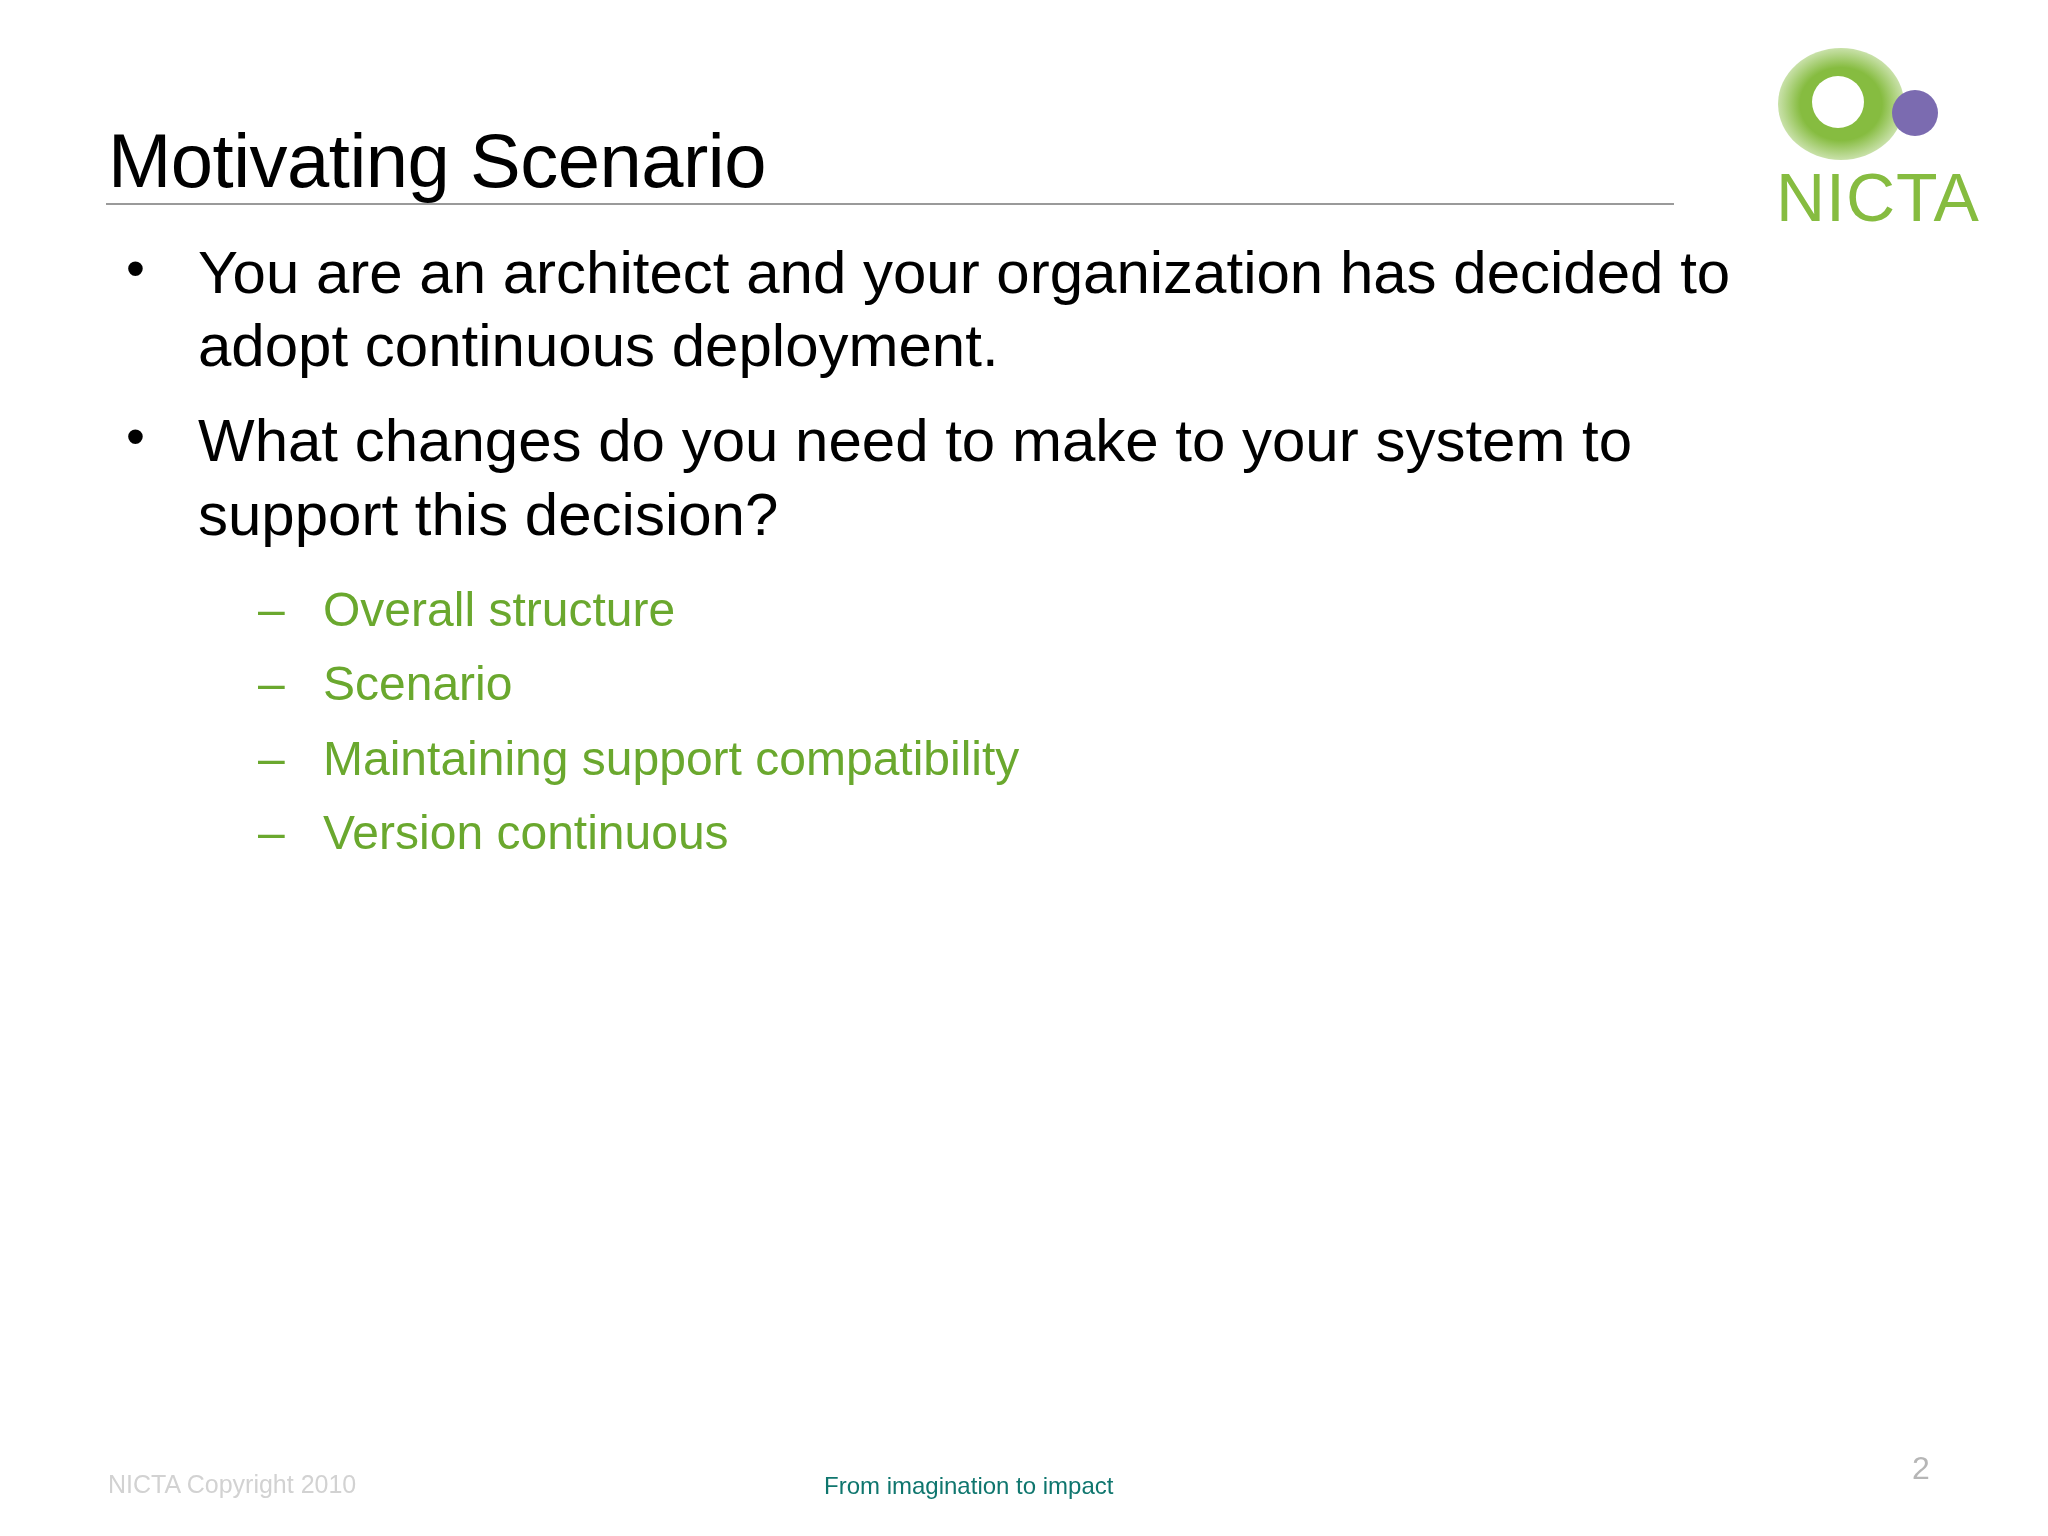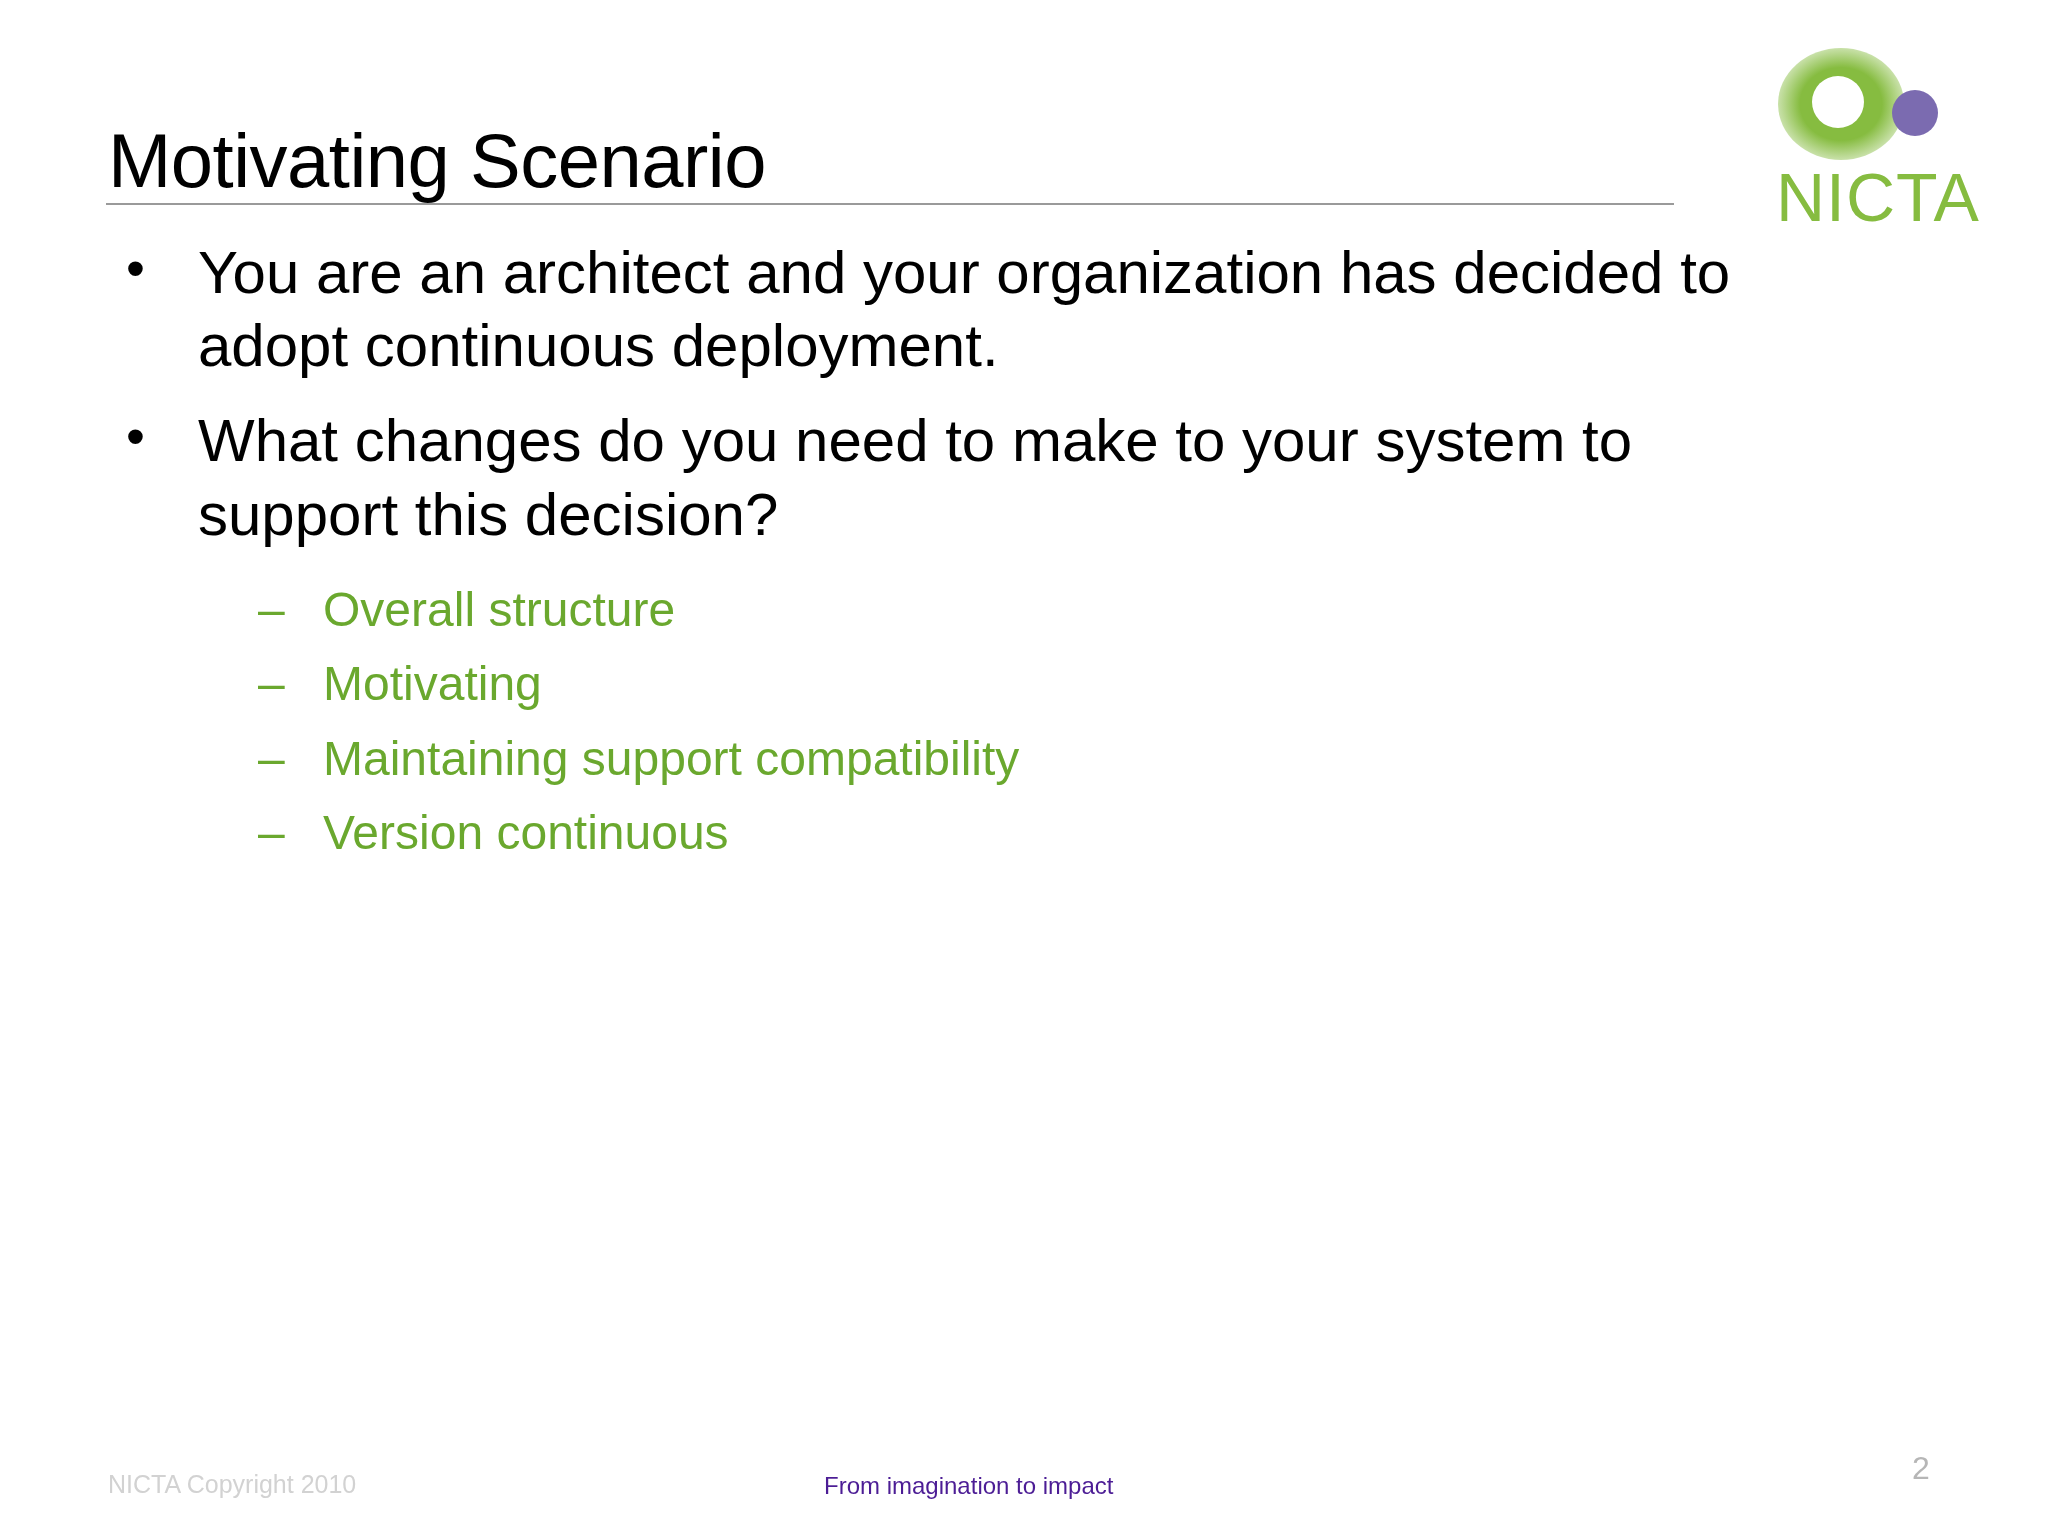--- a/index.html
+++ b/index.html
@@ -138,21 +138,21 @@
     left: 108px;
     top: 1470px;
     font-size: 25px;
     color: #d2d2d2;
   }
   .footer-center {
     position: absolute;
     left: 824px;
     top: 1472px;
     font-size: 24px;
-    color: #4c1d95;
+    color: #0f766e;
   }
   .page-number {
     position: absolute;
     left: 1912px;
     top: 1450px;
     font-size: 32px;
     color: #b6b6b6;
   }
 </style>
 </head>
@@ -182,21 +182,21 @@
       <span>What changes do you need to make to your system to support this decision?</span>
     </div>
 
     <div class="l2-group">
       <div class="bullet-l2">
         <span class="marker">–</span>
         <span>Overall structure</span>
       </div>
       <div class="bullet-l2">
         <span class="marker">–</span>
-        <span>Motivating</span>
+        <span>Scenario</span>
       </div>
       <div class="bullet-l2">
         <span class="marker">–</span>
         <span>Maintaining support compatibility</span>
       </div>
       <div class="bullet-l2">
         <span class="marker">–</span>
         <span>Version continuous</span>
       </div>
     </div>

